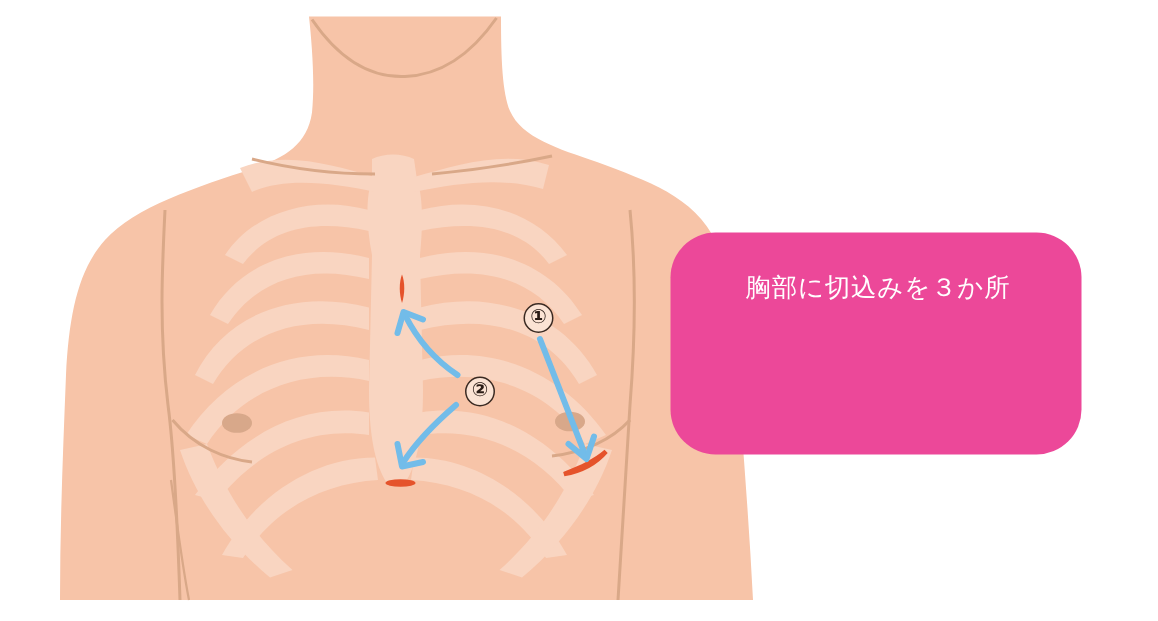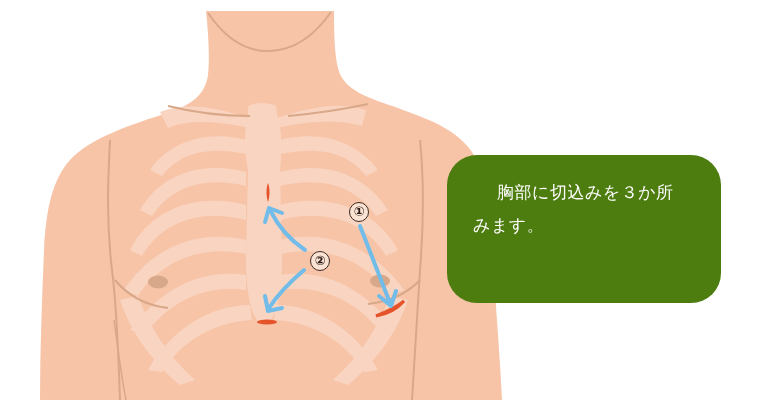--- a/index.html
+++ b/index.html
@@ -1,21 +1,21 @@
 <!DOCTYPE html>
 <html><head>
 <meta charset="utf-8">
 <style>
   html, body { margin: 0; padding: 0; background: #ffffff; }
   body { width: 772px; height: 414px; position: relative; overflow: hidden;
          font-family: "DejaVu Sans", sans-serif; }
   #figure { position: absolute; left: 0; top: 0; width: 772px; height: 414px; }
   .callout {
     position: absolute; left: 447px; top: 155px; width: 274px; height: 148px;
-    background: #4d7c0f; border-radius: 30px; box-sizing: border-box;
+    background: #ec4899; border-radius: 30px; box-sizing: border-box;
     padding: 21px 18px 0 32px; color: #ffffff;
     font-family: "DejaVu Sans", sans-serif; font-size: 17px; line-height: 33px;
     letter-spacing: 0.5px;
   }
   .callout .line { display: block; white-space: nowrap; }
   .callout .line.indent { padding-left: 18px; }
   .callout .line.first-col { margin-left: -6px; }
   .marker-label {
     position: absolute; width: 20px; height: 20px; border-radius: 50%;
     border: 1.5px solid #3a2a22; background: #fbe3d4; box-sizing: border-box;
@@ -93,14 +93,13 @@
     <path d="M304,270 C290,282 278,294 269,308"></path>
     <path d="M265,296 L268,311 L282,308"></path>
   </g>
 </svg>
 
 <div class="marker-label" style="left:349px; top:202px;">①</div>
 <div class="marker-label" style="left:310px; top:251px;">②</div>
 
 <div class="callout">
   <span class="line indent">胸部に切込みを３か所</span>
-  <span class="line first-col">みます。</span>
 </div>
 
 </body></html>

